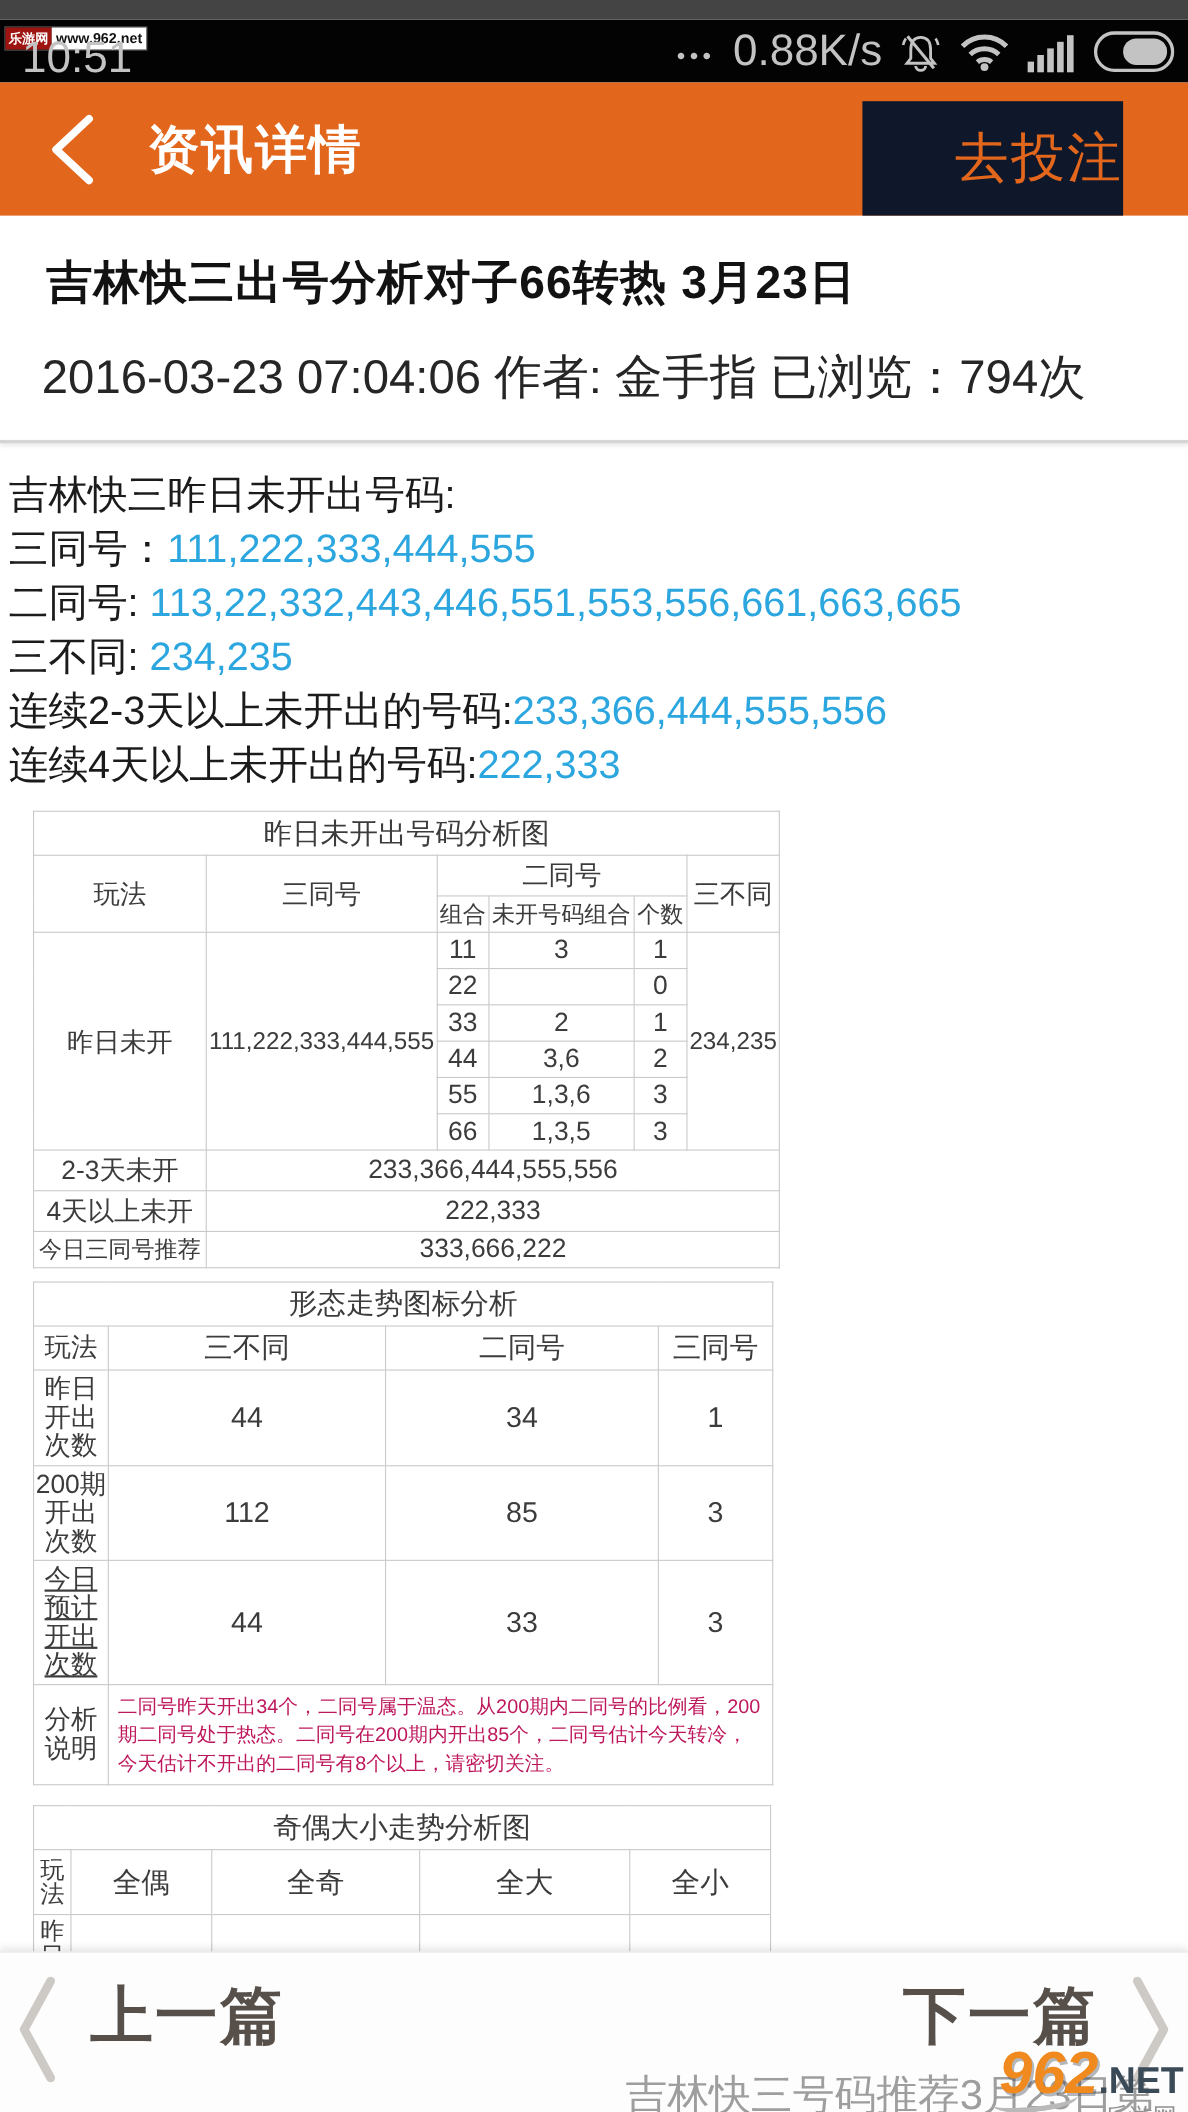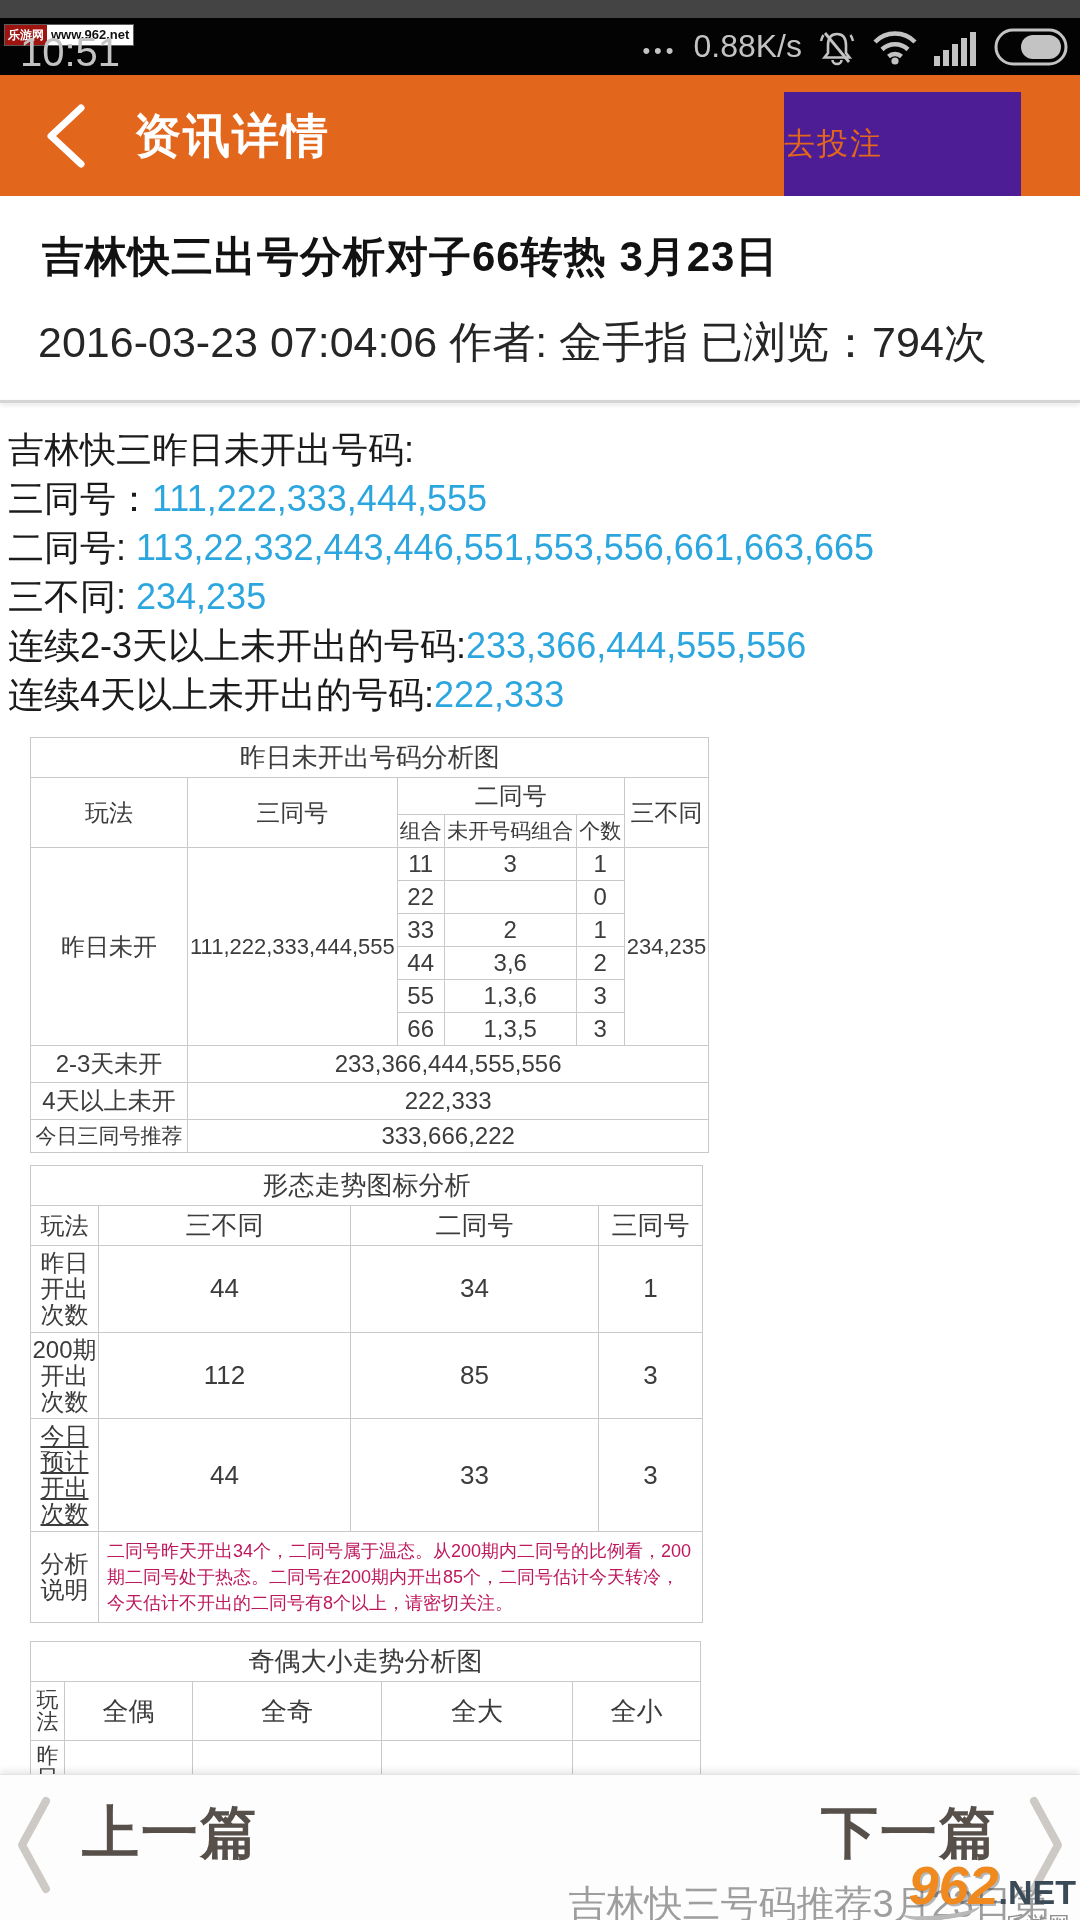--- a/index.html
+++ b/index.html
@@ -7,30 +7,30 @@
           font-family:"Liberation Sans","DejaVu Sans",sans-serif;margin:18px auto;}
 
   
   .statusbar{position:absolute;top:0;left:0;width:1080px;height:57px;background:#030303;}
   .sb-badge{position:absolute;top:6px;left:4px;display:flex;height:20px;border:1px solid #5c5c5c;}
   .sb-badge-site{background:#9e1410;color:#fff;font-size:12px;font-weight:bold;padding:2px 3px 0;}
   .sb-badge-url{background:#fff;color:#101010;font-size:13px;font-weight:bold;padding:2px 4px 0;}
   .sb-time{position:absolute;left:20px;top:12px;font-size:40px;color:#c3c3c3;}
   .sb-right{position:absolute;right:12px;top:0;height:57px;display:flex;align-items:center;gap:16px;}
   .sb-dots{font-size:22px;letter-spacing:4px;color:#c3c3c3;padding-top:8px;}
-  .sb-speed{font-size:32px;color:#c3c3c3;}
+  .sb-speed{font-size:40px;color:#c3c3c3;}
   .sb-icon{display:block;}
 
   
   .header{position:absolute;top:57px;left:0;width:1080px;height:121px;background:#E2661C;}
   .back-btn{position:absolute;left:42px;top:28px;width:46px;height:66px;cursor:pointer;}
   .header-title{position:absolute;left:134px;top:0;height:121px;line-height:121px;
                 font-size:47px;font-weight:bold;color:#ffffff;letter-spacing:2px;}
-  .bet-btn{position:absolute;right:59px;top:17px;width:237px;height:104px;background:#4c1d95;
-           color:#E2661C;font-size:31px;text-align:left;line-height:104px;letter-spacing:2px;cursor:pointer;}
+  .bet-btn{position:absolute;right:59px;top:17px;width:237px;height:104px;background:#0f172a;
+           color:#E2661C;font-size:49px;text-align:right;line-height:104px;letter-spacing:2px;cursor:pointer;}
 
   
   .article{position:absolute;top:178px;left:0;width:1080px;}
   .a-title{margin:30px 42px 0;font-size:42px;line-height:62px;font-weight:bold;color:#121212;letter-spacing:1px;white-space:nowrap;}
   .a-meta{margin:26px 0 0 38px;font-size:43px;color:#262626;white-space:nowrap;}
   .divider{margin-top:28px;height:3px;background:#d5d5d5;box-shadow:0 2px 4px rgba(0,0,0,0.12);}
 
   
   .content p{margin:7px 0 7px 8px;font-size:36px;line-height:42px;color:#1b1b1b;white-space:nowrap;}
   .content p.first{margin-top:26px;}

